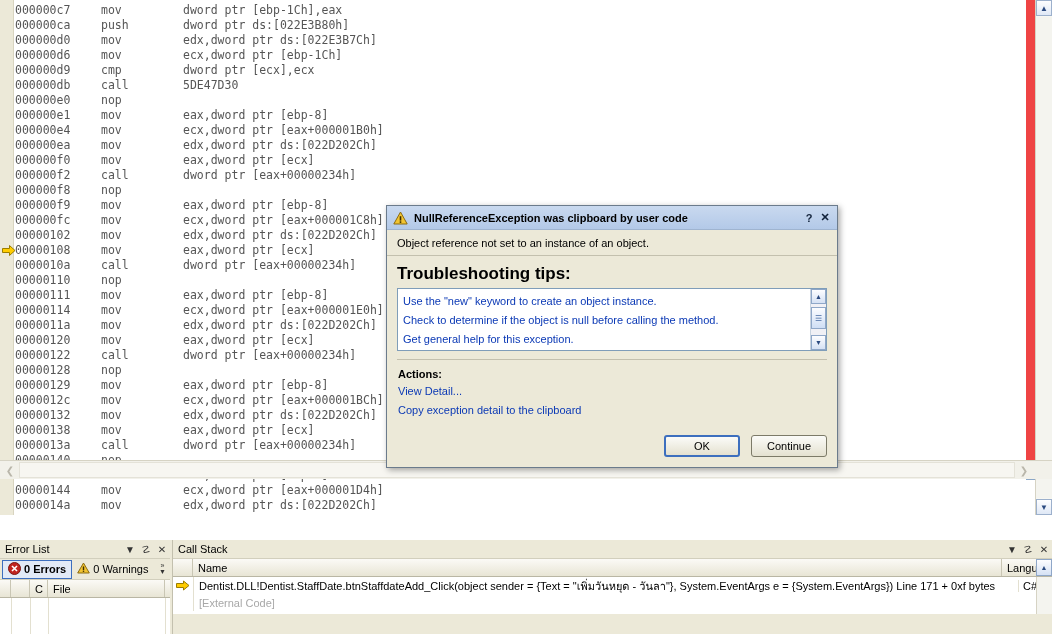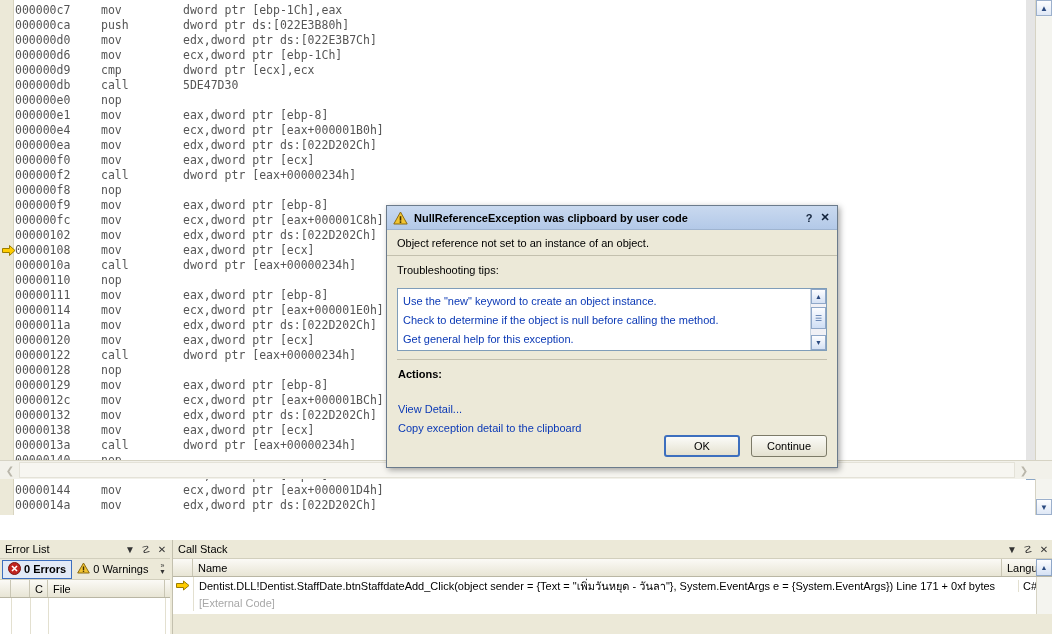--- a/index.html
+++ b/index.html
@@ -10,21 +10,21 @@
     font-family: "Liberation Sans", sans-serif;
     font-size: 11px;
     color: #000;
   }
   #root { position: relative; width: 1052px; height: 634px; }
 
   
   .code-pane {
     position: absolute; left: 0; top: 0;
     width: 1052px; height: 480px;
-    background: #e5e5e5;
+    background: #ef4444;
     border-bottom: 1px solid #8ba7c7;
     box-sizing: border-box;
   }
   .code-scroll-area {
     position: absolute; left: 0; top: 0;
     width: 1026px; height: 515px;
     overflow: hidden;
     background: #ffffff;
   }
   .code-gutter-strip {
@@ -131,22 +131,22 @@
     height: 26px;
     background: #ece9d8;
     border-bottom: 1px solid #c3c0ae;
     display: flex; align-items: center;
     padding-left: 10px;
     font-size: 11px;
     box-sizing: border-box;
   }
   .dlg-body { padding: 8px 10px 0 10px; }
   .dlg-h {
-    font-size: 11px; font-weight: normal; color: #000;
-    margin-bottom: 12px;
+    font-size: 17px; font-weight: bold; color: #000;
+    margin-bottom: 4px;
   }
   .tips-box {
     position: relative;
     height: 63px;
     background: #ffffff;
     border: 1px solid #7f9db9;
     box-sizing: border-box;
   }
   .tips-list {
     position: absolute; left: 0; top: 0; right: 17px; bottom: 0;
@@ -190,21 +190,21 @@
   .help-link {
     display: block;
     font-size: 11px; color: #0b39b5;
     margin: 7px 0 0 1px;
     cursor: pointer;
   }
   .dlg-sep {
     height: 1px; background: #c3c0ae;
     margin: 8px 0 0 0;
   }
-  .act-h { font-size: 11px; font-weight: bold; margin: 8px 0 23px 1px; }
+  .act-h { font-size: 11px; font-weight: bold; margin: 8px 0 5px 1px; }
   .act-link {
     display: block; font-size: 11px; color: #0b39b5;
     margin-bottom: 7px; margin-left: 1px; cursor: pointer;
   }
   .dlg-btns {
     position: absolute; right: 10px; bottom: 10px;
     display: flex; gap: 11px;
   }
   .dlg-btn {
     width: 76px; height: 22px;

